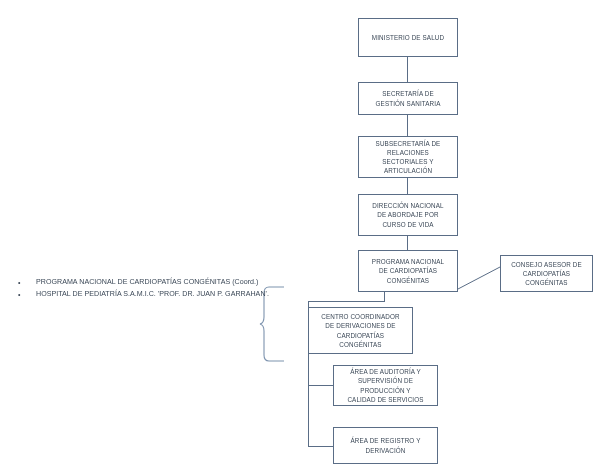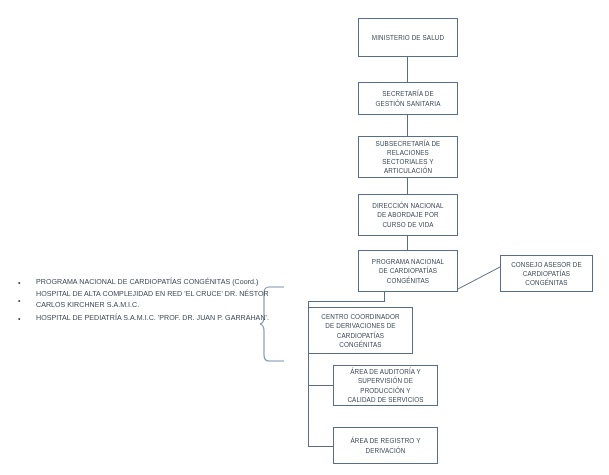--- a/index.html
+++ b/index.html
@@ -187,24 +187,20 @@
 DERIVACIÓN</span>
   </div>
 
   <div id="bullet-list">
 
     <div class="bullet-row">
       <span class="bullet-marker">•</span>
       <span class="bullet-text">PROGRAMA NACIONAL DE CARDIOPATÍAS CONGÉNITAS (Coord.)</span>
     </div>
 
-    <div class="bullet-row">
-      <span class="bullet-marker">•</span>
-      <span class="bullet-text">HOSPITAL DE ALTA COMPLEJIDAD EN RED 'EL CRUCE' DR. NÉSTOR CARLOS KIRCHNER S.A.M.I.C.</span>
-    </div>
 
     <div class="bullet-row">
       <span class="bullet-marker">•</span>
       <span class="bullet-text">HOSPITAL DE PEDIATRÍA S.A.M.I.C. 'PROF. DR. JUAN P. GARRAHAN'.</span>
     </div>
 
 
   </div>
 
 </div>

